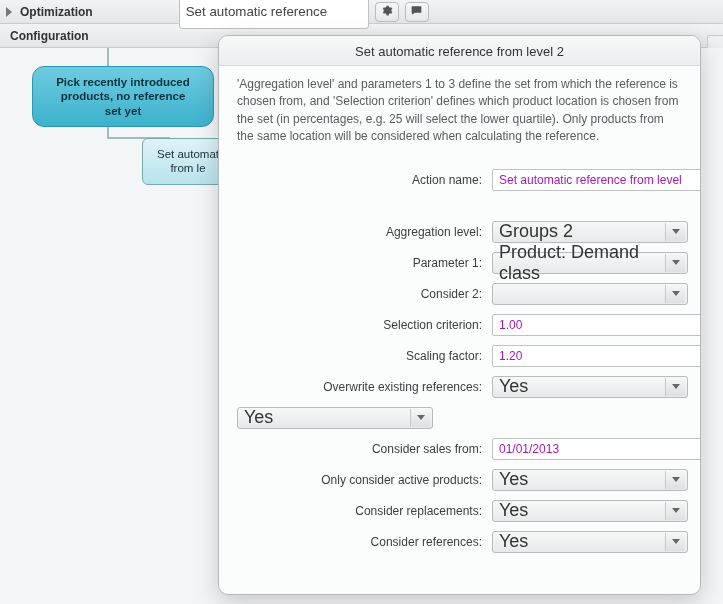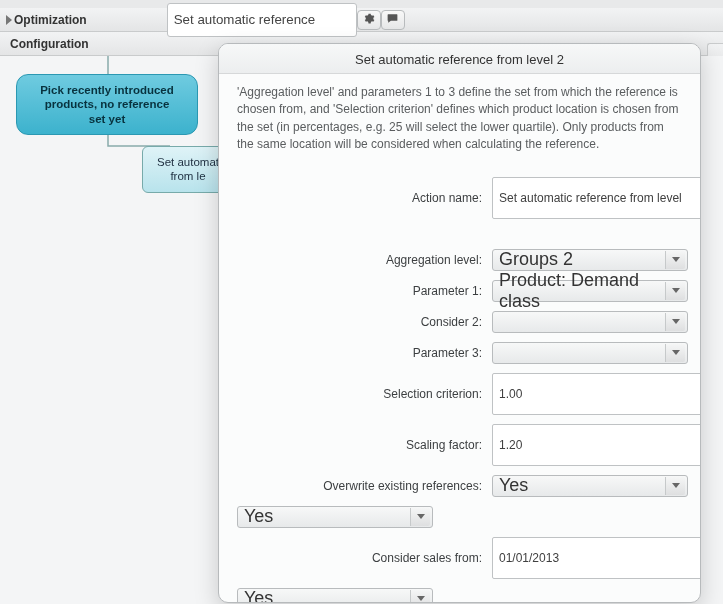--- a/index.html
+++ b/index.html
@@ -14,21 +14,21 @@
   }
   .root { position: relative; width: 723px; height: 604px; }
 
   
   .topbar {
     display: flex; align-items: center;
     height: 24px;
     background: linear-gradient(#f2f3f4, #e4e5e6);
     border-bottom: 1px solid #c9cbcc;
     padding: 0 6px;
-    margin-top: 8px;
+    gap: 6px;
   }
   .topbar .tri {
     width: 0; height: 0; border-top: 5px solid transparent;
     border-bottom: 5px solid transparent; border-left: 6px solid #777;
     margin-right: 2px;
   }
   .tab-label { color: #333; font-weight: 600; }
   .action-name-field {
     margin-left: 80px;
     width: 190px; height: 20px;
@@ -60,21 +60,21 @@
     position: absolute; stroke: #8aa; fill: none;
   }
   .node {
     position: absolute; text-align: center; font-size: 11.5px;
     border: 1px solid #7aa; border-radius: 12px; padding: 8px 10px;
     background: linear-gradient(#dff3f7,#b8e3ec);
     color: #234; line-height: 1.25;
   }
   .node.selected {
     background: linear-gradient(#6fcbe0,#3cb2cd);
-    border-color: #2b98b2; color: #08323e; font-weight: 600;
+    border-color: #2b98b2; color: #08323e; font-weight: 600; margin-left: 16px;
   }
   .node-rect {
     border-radius: 6px;
   }
 
   
   .dialog {
     position: absolute; left: 218px; top: 35px; width: 483px; height: 560px;
     background: #fbfcfc; border: 1px solid #b7babc; border-radius: 10px;
     box-shadow: 0 8px 24px rgba(0,0,0,.18);
@@ -96,21 +96,21 @@
   .row {
     display: flex; align-items: center; margin: 9px 0;
   }
   .row label {
     flex: 0 0 255px; text-align: right; padding-right: 10px;
     color: #3c3f41; font-size: 12px;
   }
   .row .ctrl { flex: 1; }
   .txt {
     width: 229px; height: 22px; border: 1px solid #bfc2c4; border-radius: 2px;
-    background: #fff; padding: 20px 6px; font-size: 12px; color: #404040;
+    background: #fff; padding: 0 6px; font-size: 12px; color: #a21caf;
   }
   .sel {
     width: 196px; height: 22px; position: relative;
     border: 1px solid #b8bbbd; border-radius: 3px;
     background: linear-gradient(#f7f8f8,#e7e9ea);
     padding: 2px 24px 2px 6px; font-size: 18px; color: #333;
     display: flex; align-items: center; cursor: pointer;
   }
   .sel.empty { color: transparent; }
   .sel .caret {
@@ -209,29 +209,20 @@
     <div class="row">
       <label>Consider 2:</label>
       <div class="ctrl">
             <div class="sel empty">
               <span></span>
               <span class="caret"></span>
             </div>
           </div>
     </div>
     <div class="row">
-      <label>Parameter 3:</label>
-      <div class="ctrl">
-            <div class="sel empty">
-              <span></span>
-              <span class="caret"></span>
-            </div>
-          </div>
-    </div>
-    <div class="row">
       <label>Selection criterion:</label>
       <div class="ctrl"><input class="txt" value="1.00" style=""></div>
     </div>
     <div class="row">
       <label>Scaling factor:</label>
       <div class="ctrl"><input class="txt" value="1.20" style=""></div>
     </div>
     <div class="row">
       <label>Overwrite existing references:</label>
       <div class="ctrl">
@@ -247,20 +238,21 @@
               <span>Yes</span>
               <span class="caret"></span>
             </div>
           </div>
     </div>
     <div class="row">
       <label>Consider sales from:</label>
       <div class="ctrl"><input class="txt" value="01/01/2013" style=""></div>
     </div>
     <div class="row">
+      <label>Only consider active products:</label>
       <div class="ctrl">
             <div class="sel">
               <span>Yes</span>
               <span class="caret"></span>
             </div>
           </div>
     </div>
     <div class="row">
       <label>Consider replacements:</label>
       <div class="ctrl">

